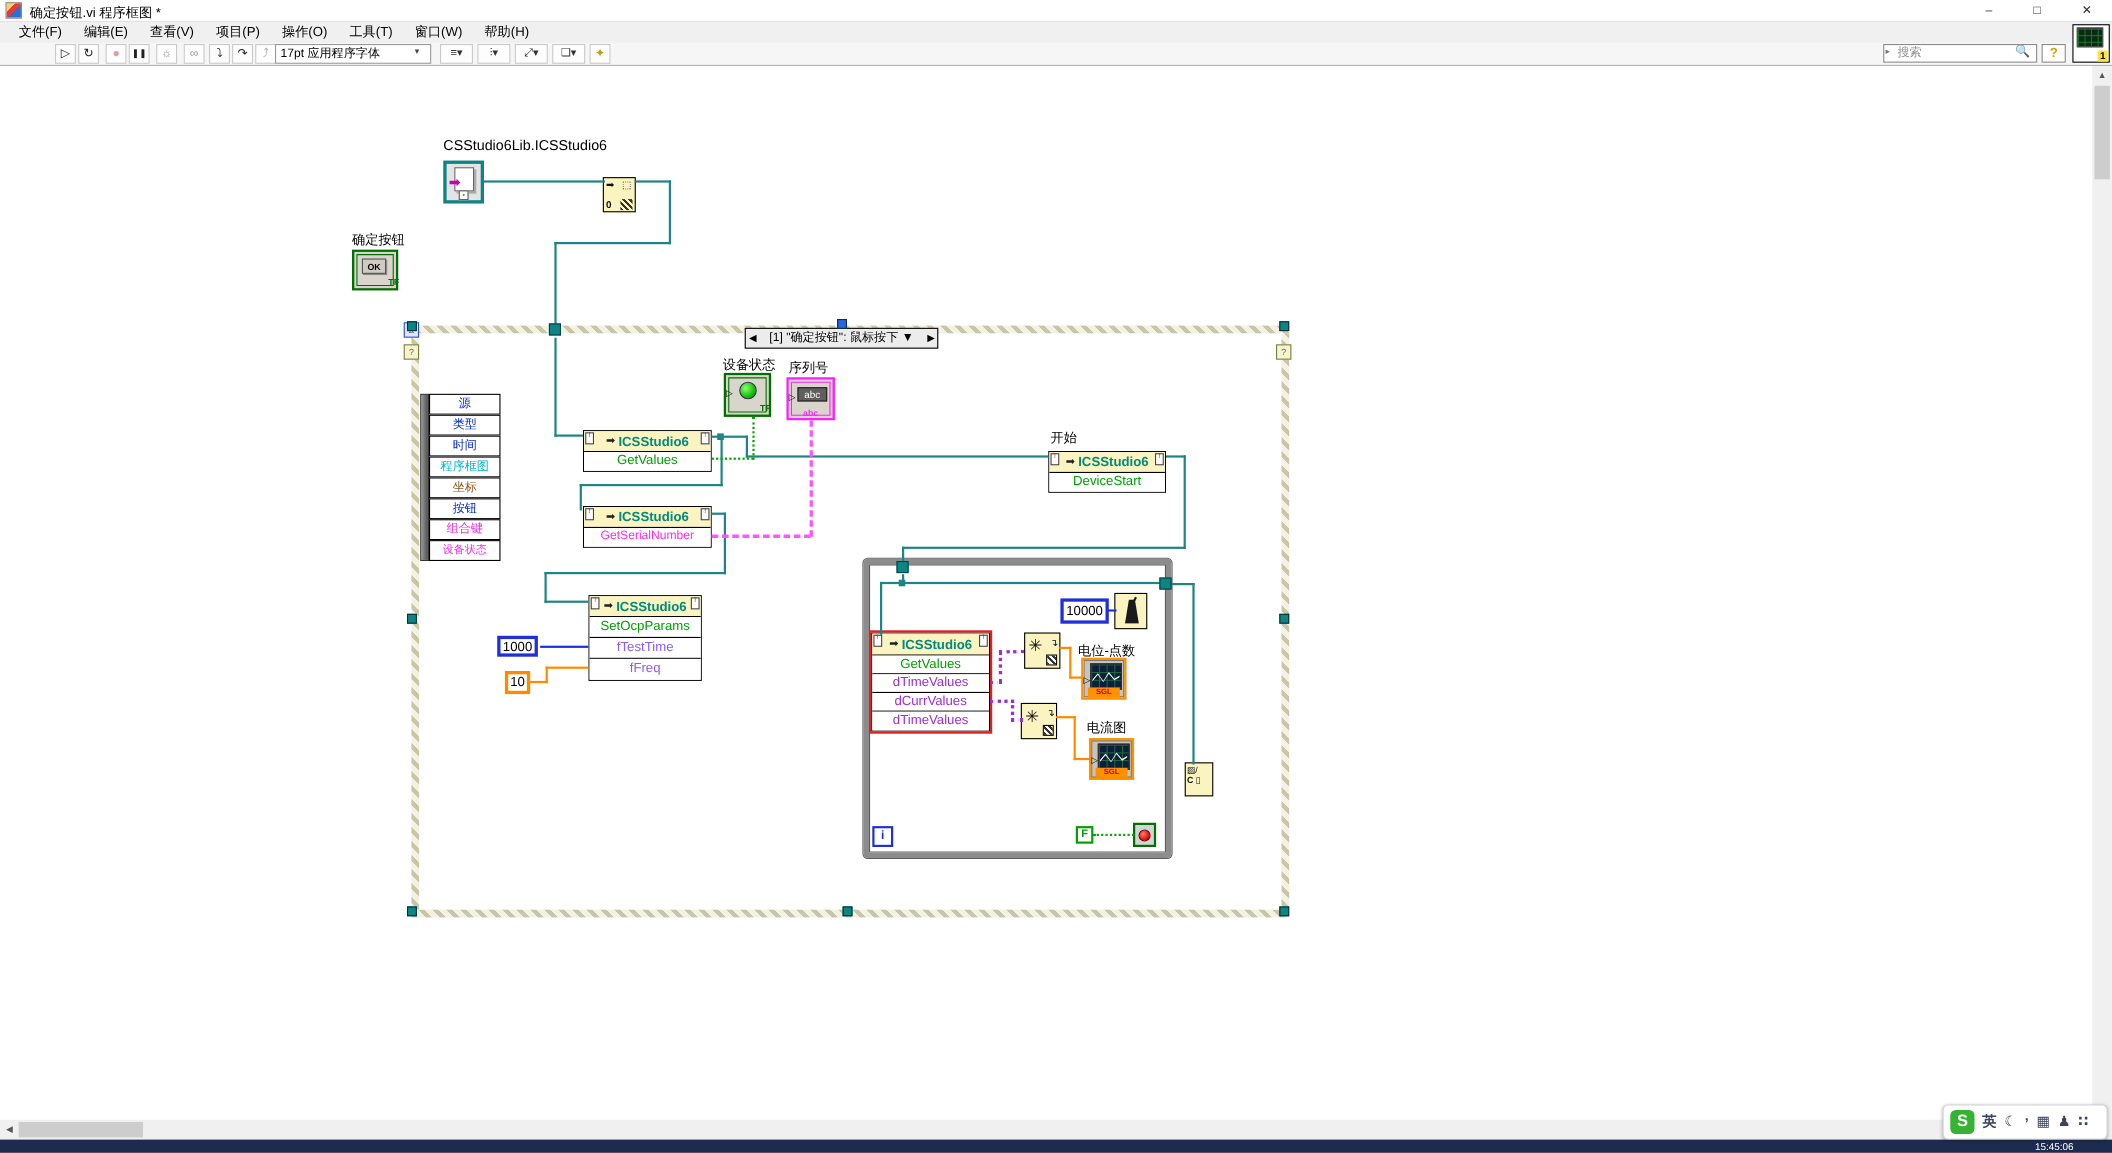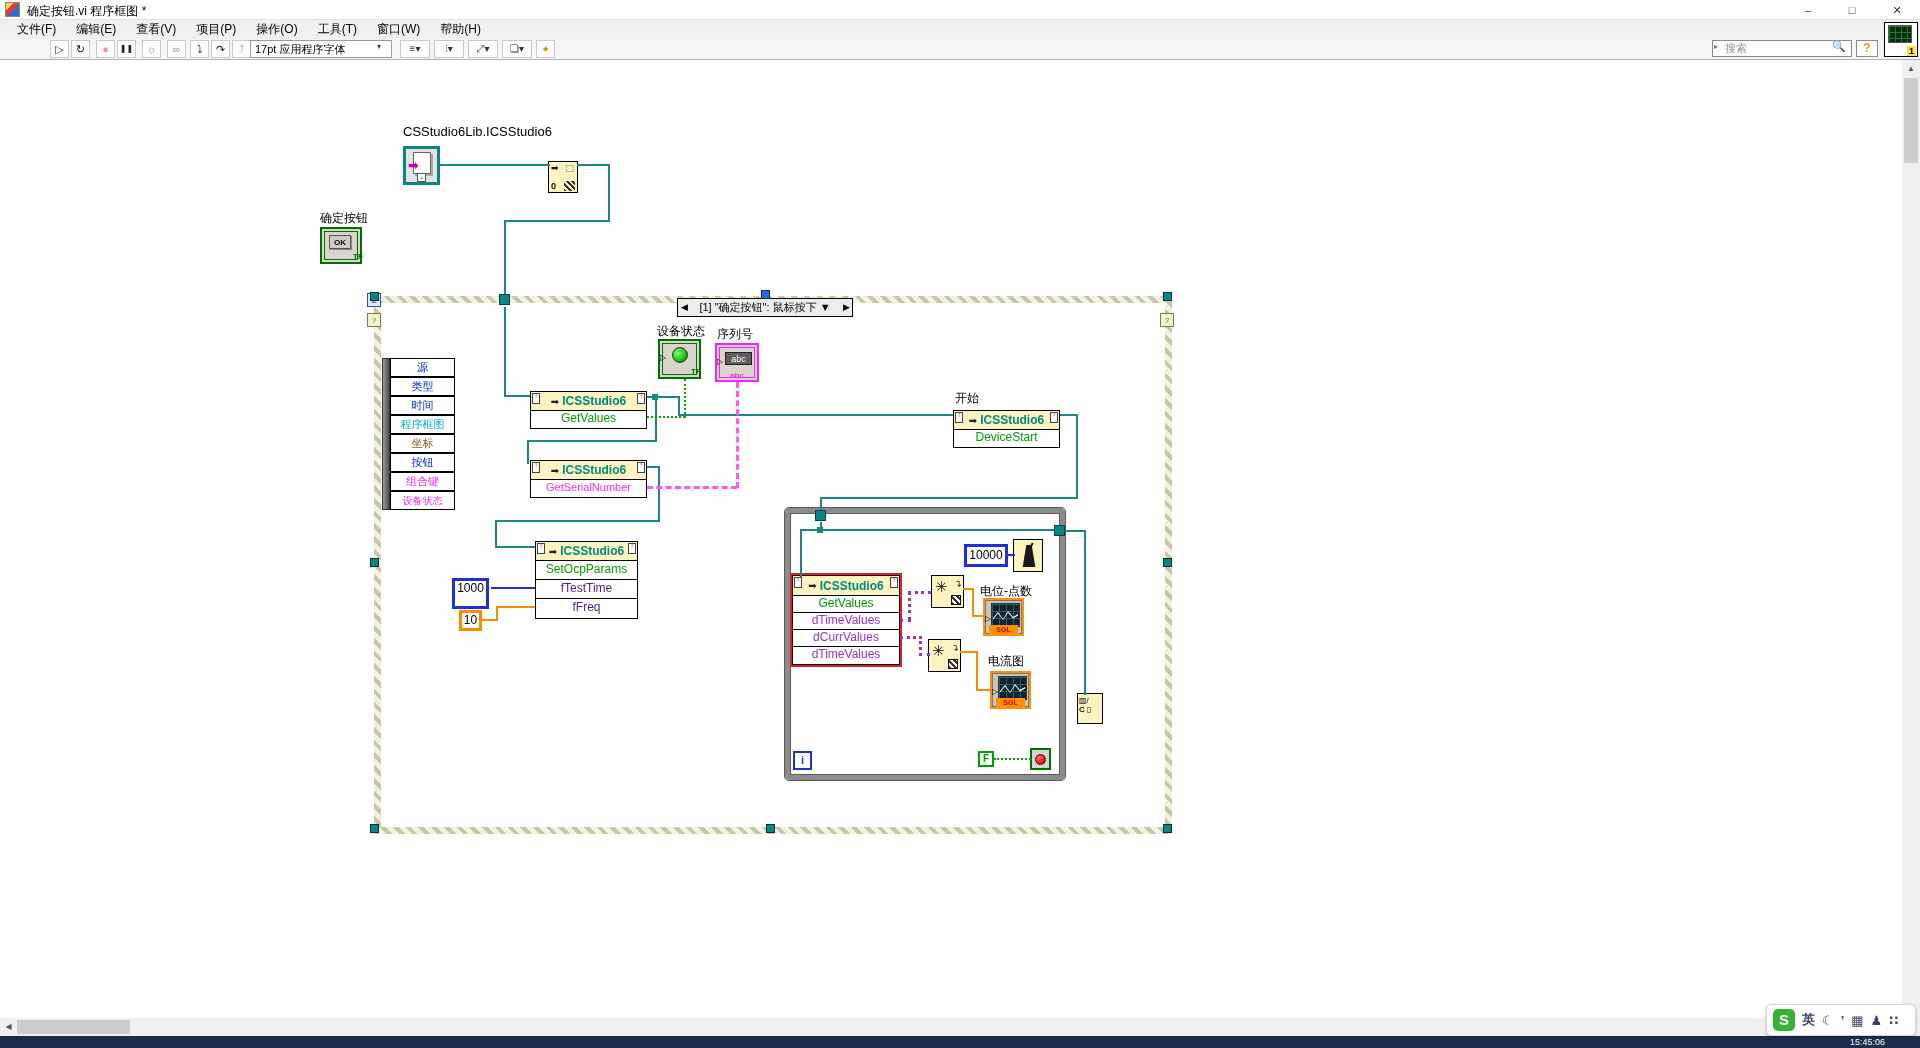--- a/index.html
+++ b/index.html
@@ -70,21 +70,21 @@
   
   .lvnode { position:absolute; border:1px solid #000; background:#fff; }
   .lvnode.redsel { outline:2px solid #e02020; }
   .node-hdr { position:relative; height:19px; background:#fbf3c0; border-bottom:1px solid #000; display:flex; align-items:center; justify-content:center; gap:3px; }
   .node-hdr .cls { font-size:12px; font-weight:bold; color:#008b7d; }
   .node-hdr .arr { font-size:10px; color:#222; }
   .pg { position:absolute; width:8px; height:11px; background:#fff; border:1px solid #444; font-size:6px; color:#c00; line-height:5px; text-align:center; }
   .pg.tl { left:1px; top:1px; } .pg.tr { right:1px; top:1px; }
   .node-row { position:relative; height:17px; border-bottom:1px solid #000; font-size:12px; text-align:center; line-height:15px; background:#fff; }
   .node-row:last-child { border-bottom:none; }
-  .r-green { color:#00a000; } .r-mag { color:#ff2cf0; } .r-orange { color:#4c1d95; } .r-vio { color:#9a2fd6; }
+  .r-green { color:#00a000; } .r-mag { color:#ff2cf0; } .r-orange { color:#8b5cf6; } .r-vio { color:#9a2fd6; }
 
   
   .const { position:absolute; background:#fff; text-align:center; font-size:12px; color:#000; }
   .const.blue { border:3px solid #2030d8; }
   .const.orange { border:3px solid #ff8a00; }
 
   
   .term { position:absolute; background:#d9d5cc; }
   .t-green { border:2px solid #007000; box-shadow:inset 0 0 0 2px #d9d5cc, inset 0 0 0 3px #007000; }
   .t-pink  { border:2px solid #ff20ff; box-shadow:inset 0 0 0 2px #d9d5cc, inset 0 0 0 3px #ff20ff; }
@@ -325,21 +325,21 @@
 <div class="abs" id="loop-i">i</div>
 <div class="abs" id="loop-f">F</div>
 <div class="abs" id="loop-stop">
   <div class="redc"></div>
 </div>
 <div class="abs" id="close-ref">
   <div>▨/</div>
   <div style="font-weight:bold;">C ▯</div>
 </div>
 
-<div class="const blue" style="left:452px;top:578px;width:37px;height:31px;line-height:15px;">1000</div>
+<div class="const blue" style="left:452px;top:578px;width:37px;height:19px;line-height:15px;">1000</div>
 <div class="const orange" style="left:459px;top:610px;width:23px;height:21px;line-height:15px;">10</div>
 
 <div class="wh" style="left:440px;top:164px;width:110px;"></div>
 <div class="wh" style="left:577px;top:164px;width:33px;"></div>
 <div class="wv" style="left:608px;top:164px;height:58px;"></div>
 <div class="wh" style="left:504px;top:220px;width:106px;"></div>
 <div class="wv" style="left:504px;top:220px;height:76px;"></div>
 <div class="wv" style="left:504px;top:307px;height:90px;"></div>
 <div class="wh" style="left:504px;top:395px;width:26px;"></div>
 <div class="wh" style="left:647px;top:396px;width:33px;"></div>

